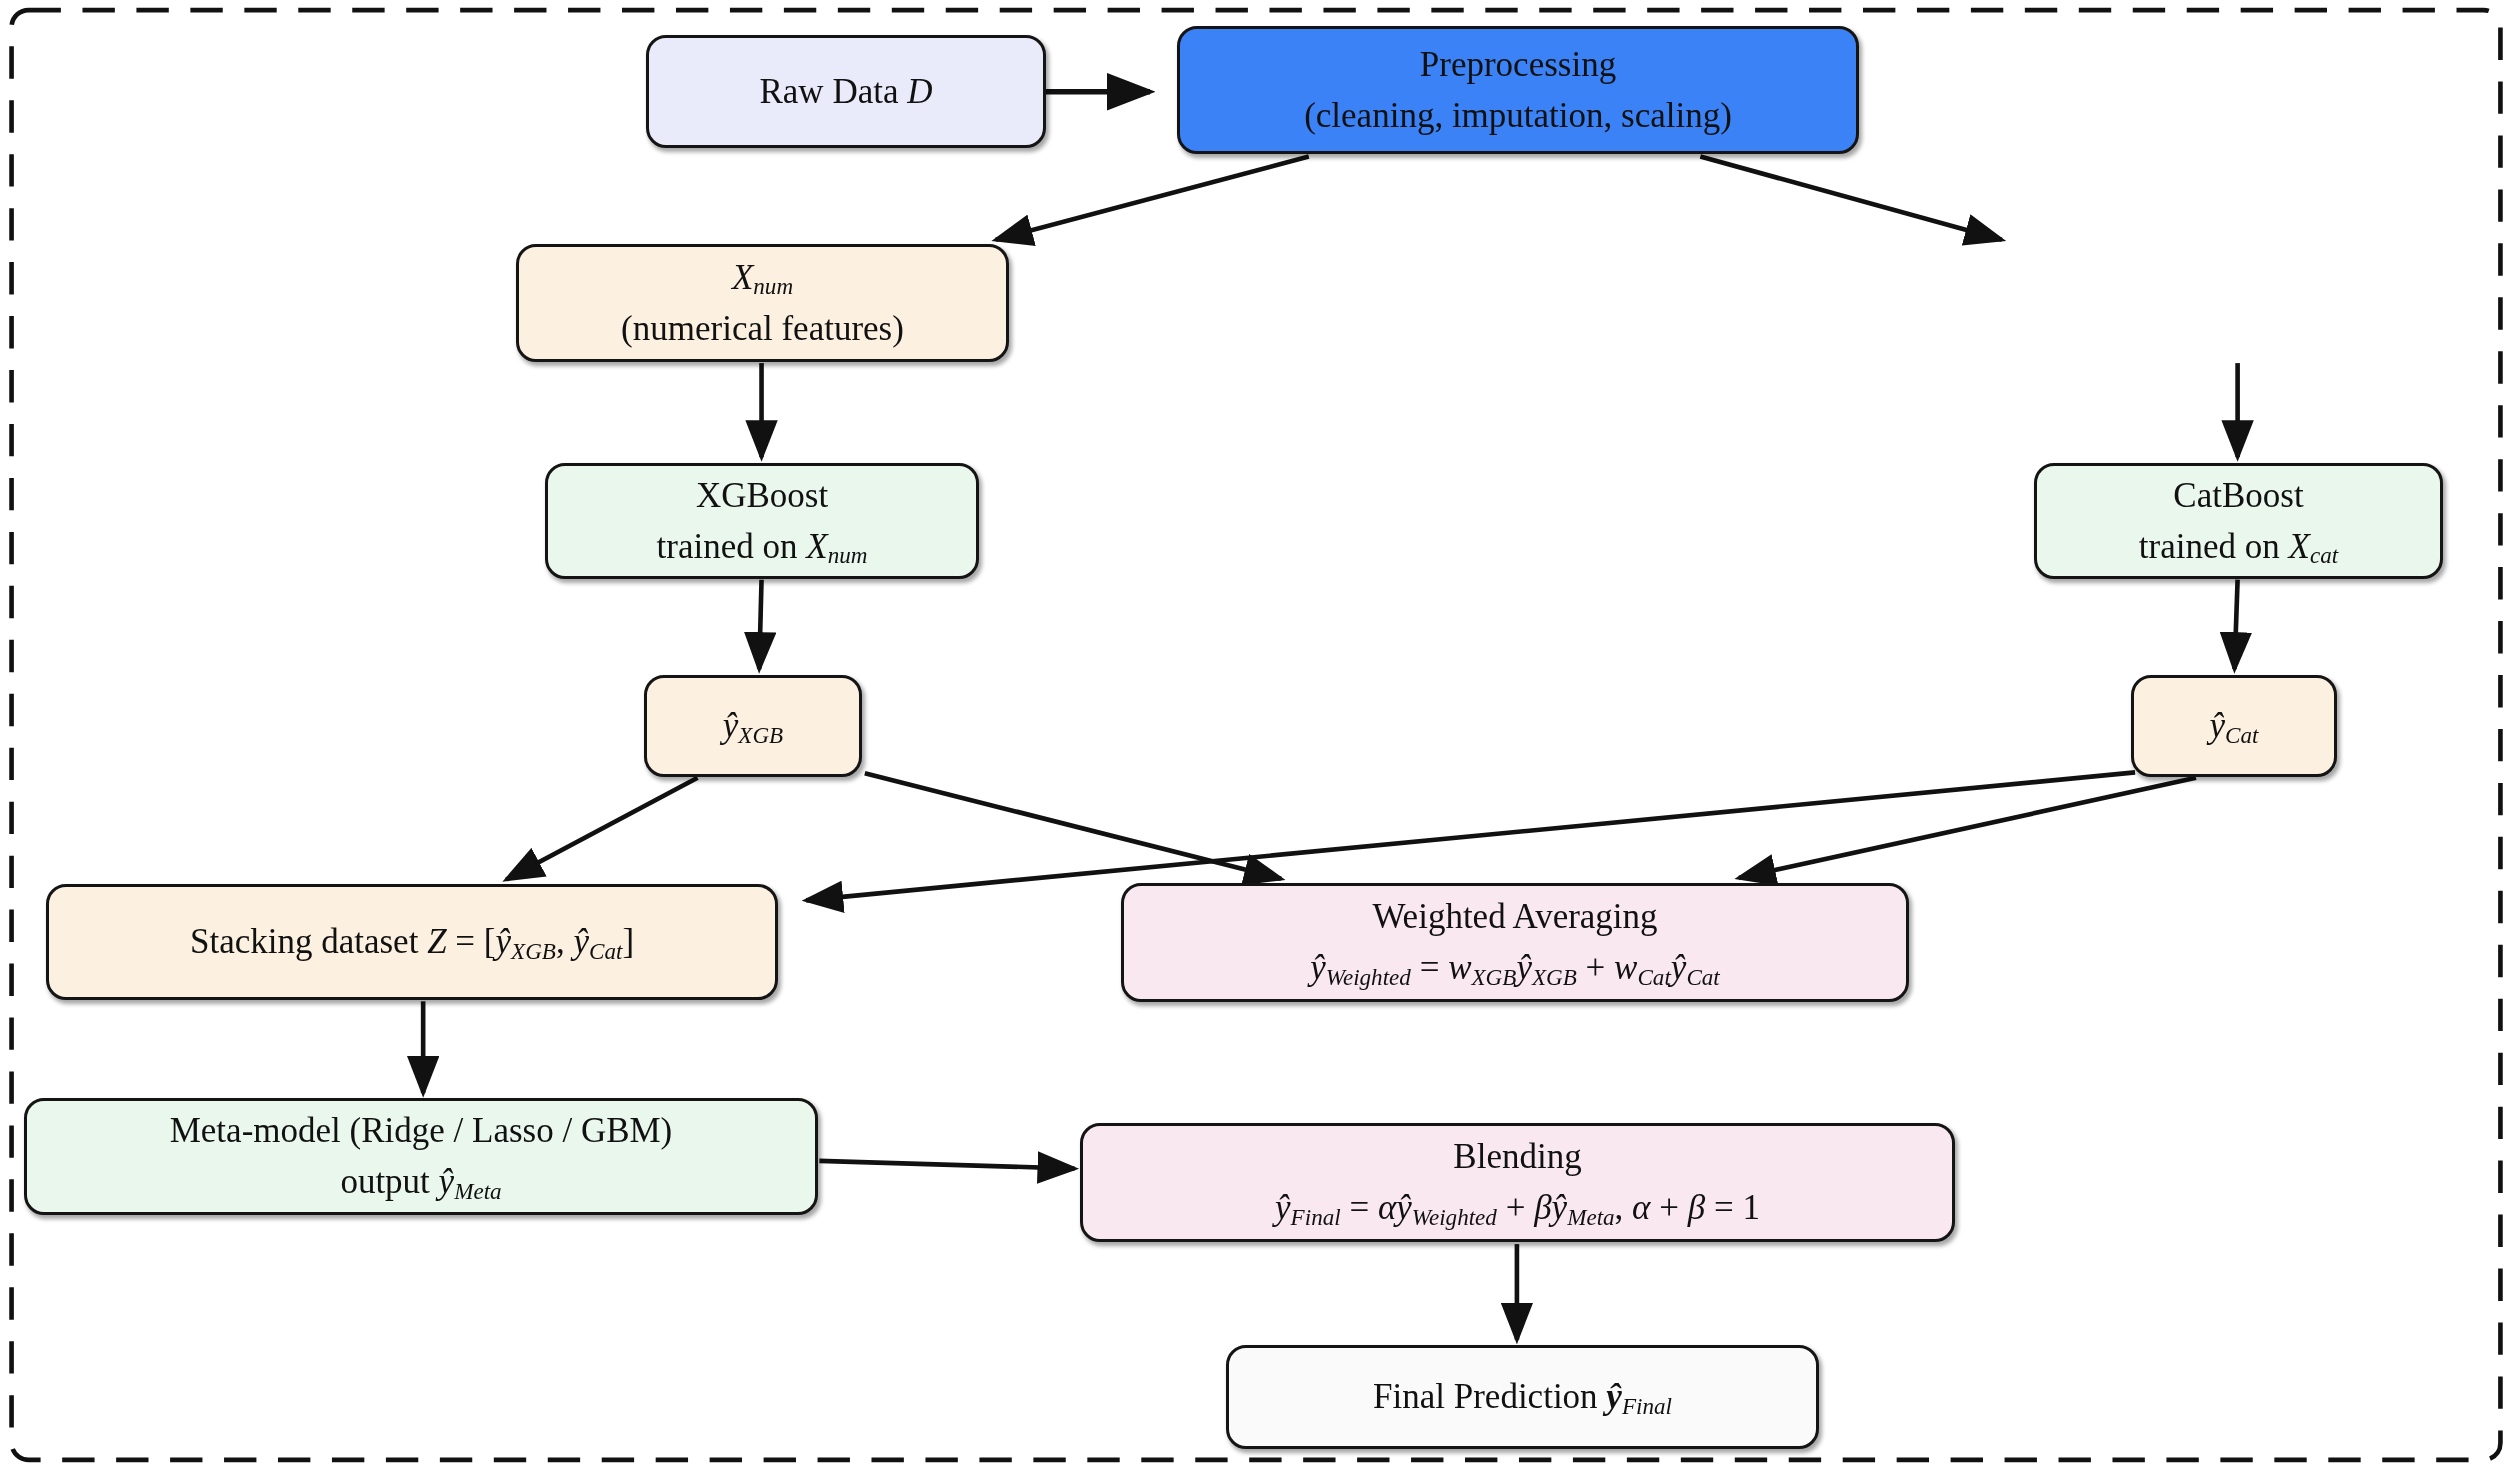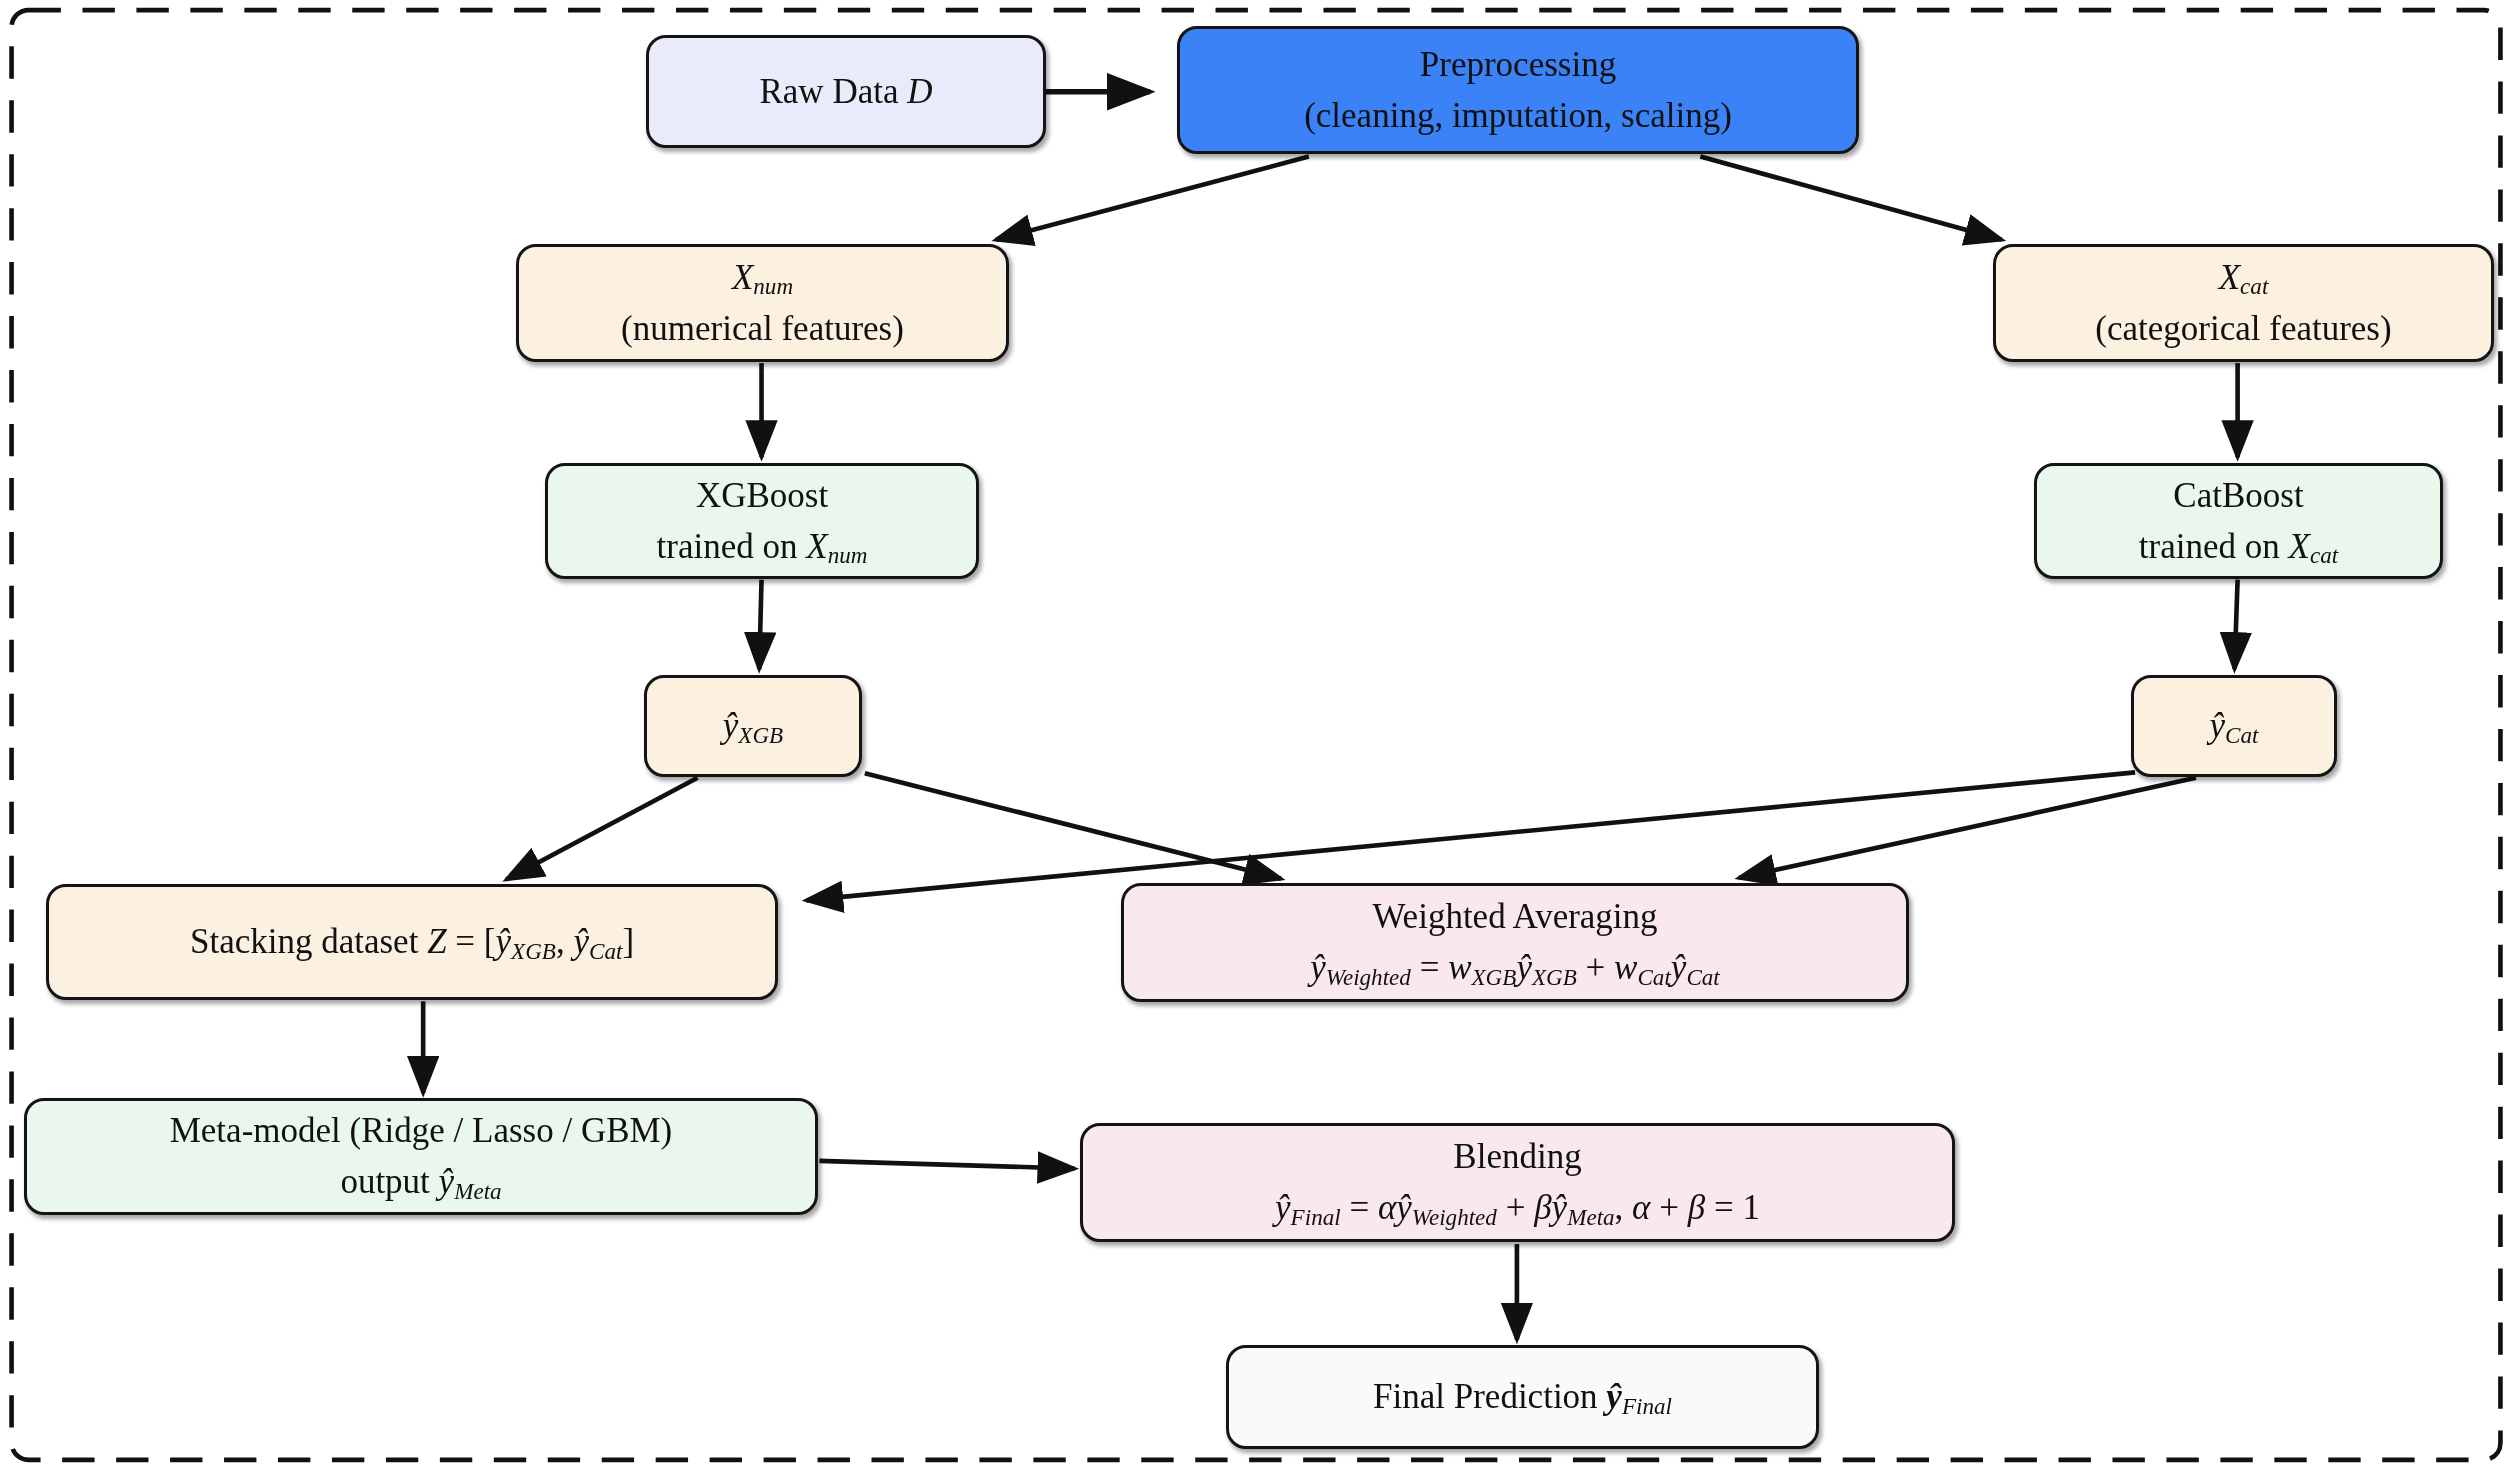--- a/index.html
+++ b/index.html
@@ -58,24 +58,20 @@
         <div class="line"><span class="seg">Raw Data </span><span class="seg-i">D</span></div>
       </div>
       <div class="node" style="left: 1163px; top: 26px; width: 682px; height: 128px; background: #3b82f6; margin-left: 14px;">
         <div class="line"><span class="seg">Preprocessing</span></div>
         <div class="line"><span class="seg">(cleaning, imputation, scaling)</span></div>
       </div>
       <div class="node" style="left: 516px; top: 244px; width: 493px; height: 118px; background: rgb(252, 240, 225);">
         <div class="line"><span class="seg-i">X</span><span class="seg-sub">num</span></div>
         <div class="line"><span class="seg">(numerical features)</span></div>
       </div>
-      <div class="node" style="left: 1993px; top: 244px; width: 501px; height: 118px; background: rgb(252, 240, 225);">
-        <div class="line"><span class="seg-i">X</span><span class="seg-sub">cat</span></div>
-        <div class="line"><span class="seg">(categorical features)</span></div>
-      </div>
       <div class="node" style="left: 545px; top: 463px; width: 434px; height: 116px; background: rgb(234, 247, 237);">
         <div class="line"><span class="seg">XGBoost</span></div>
         <div class="line"><span class="seg">trained on </span><span class="seg-i">X</span><span class="seg-sub">num</span></div>
       </div>
       <div class="node" style="left: 2034px; top: 463px; width: 409px; height: 116px; background: rgb(234, 247, 237);">
         <div class="line"><span class="seg">CatBoost</span></div>
         <div class="line"><span class="seg">trained on </span><span class="seg-i">X</span><span class="seg-sub">cat</span></div>
       </div>
       <div class="node" style="left: 644px; top: 675px; width: 218px; height: 102px; background: rgb(252, 240, 225);">
         <div class="line"><span class="seg-i">ŷ</span><span class="seg-sub">XGB</span></div>

